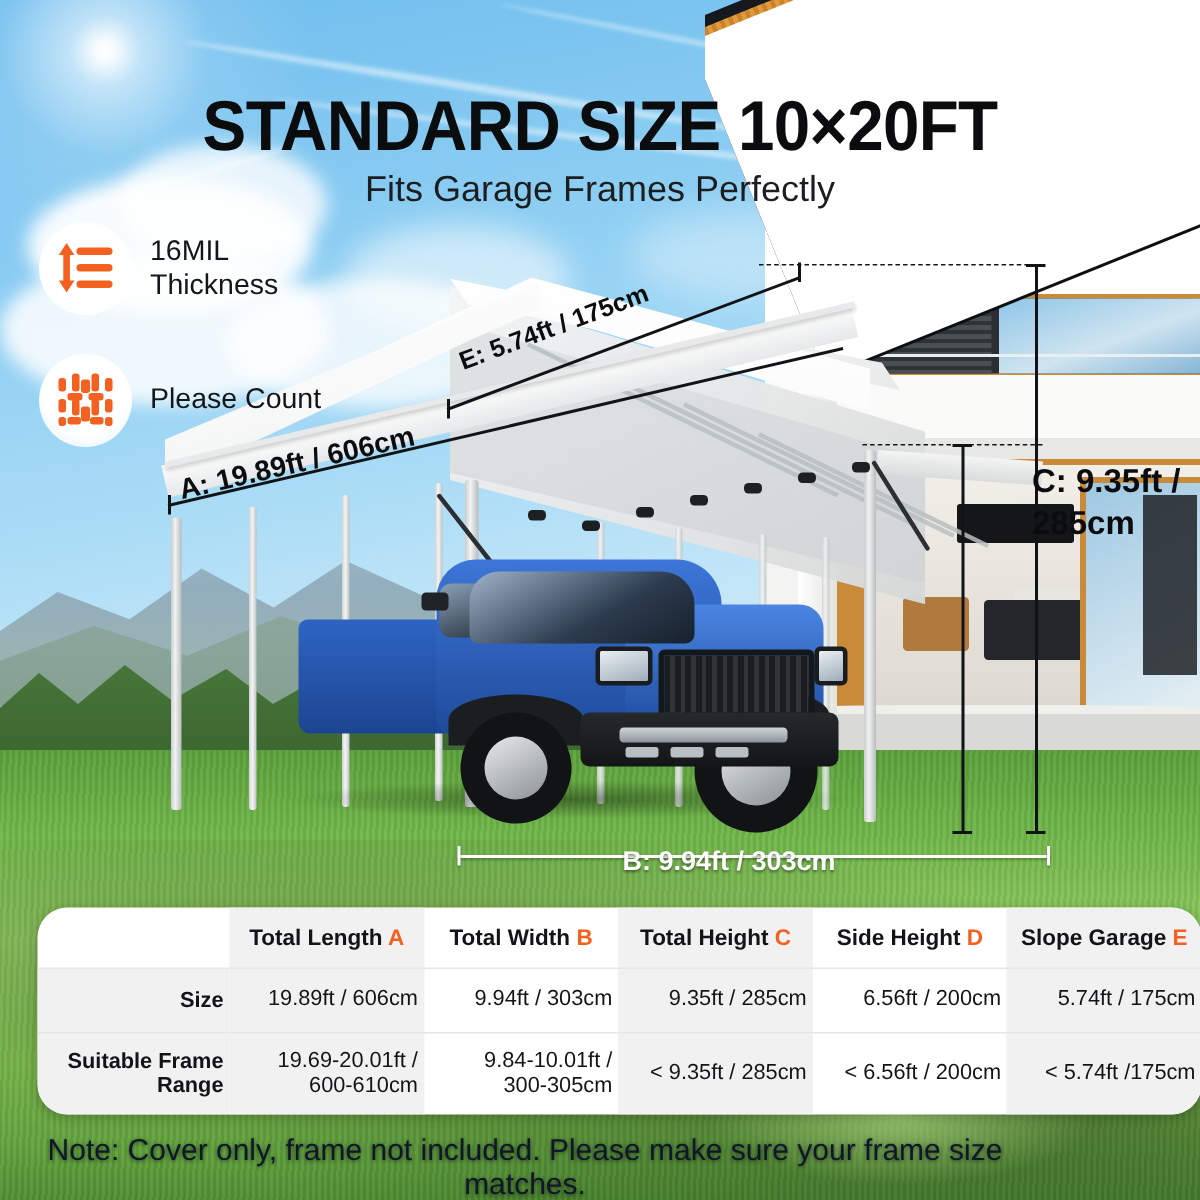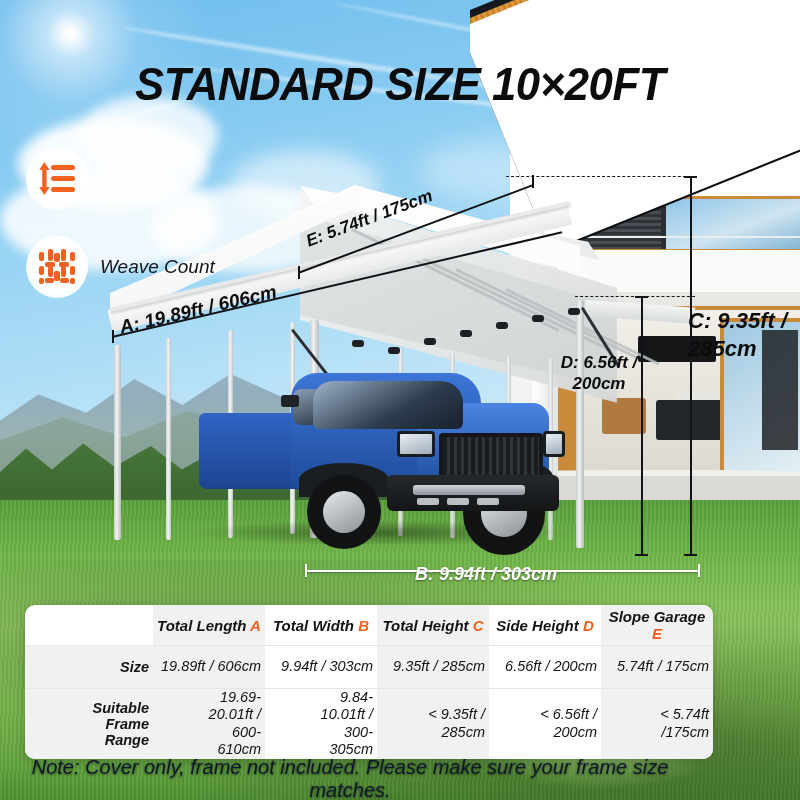--- a/index.html
+++ b/index.html
@@ -1,21 +1,21 @@
 <!DOCTYPE html>
 <html><head>
 <meta charset="utf-8">
 <style>
   html,body{margin:0;padding:0;}
   body{
     width:800px;height:800px;overflow:hidden;
     font-family:"Liberation Sans", sans-serif;
     background:#ffffff;
   }
-  .stage{position:relative;width:800px;height:800px;overflow:hidden;font-style:italic;}
+  .stage{position:relative;width:800px;height:800px;overflow:hidden;}
 
   
   .sky{
     position:absolute;left:0;top:0;width:800px;height:560px;
     background:
       radial-gradient(circle at 70px 34px, rgba(255,255,255,1) 0%, rgba(255,255,255,.95) 6px, rgba(255,255,255,.55) 24px, rgba(255,255,255,.12) 70px, rgba(255,255,255,0) 140px),
       linear-gradient(170deg,#6ebdee 0%, #8ccdf2 28%, #aadcf6 52%, #c9e8f8 72%, #e4f2fb 90%);
   }
   .contrail{position:absolute;background:rgba(255,255,255,.5);filter:blur(1.4px);border-radius:50%;}
   .c1{left:120px;top:58px;width:420px;height:5px;transform:rotate(9deg);}
@@ -223,33 +223,33 @@
   .cap{position:absolute;background:#111316;}
   .cap-h{height:1.6px;width:13px;}
   .dashed-h{position:absolute;height:0;border-top:1.8px dashed #15181b;}
   .wline{position:absolute;background:#ffffff;height:1.6px;box-shadow:0 1px 2px rgba(0,0,0,.35);}
   .wcap{position:absolute;background:#ffffff;width:1.6px;height:13px;box-shadow:0 1px 2px rgba(0,0,0,.35);}
   .slant{position:absolute;background:#111316;height:1.6px;transform-origin:left center;}
   .slant-cap{position:absolute;background:#111316;width:1.6px;height:13px;}
 
   
   .table-wrap{
-    position:absolute;left:25px;top:605px;width:688px;
-    background:#ffffff;border-radius:10px;overflow:hidden;
+    position:absolute;left:25px;top:605px;width:776px;
+    background:#ffffff;border-radius:20px;overflow:hidden;
     box-shadow:0 2px 8px rgba(0,0,0,.22);
   }
   table{border-collapse:collapse;width:100%;table-layout:fixed;}
   th,td{
     text-align:center;vertical-align:middle;
     font-size:14.5px;color:#121417;padding:0 4px;
     border-bottom:1px solid #e6e6e6;
   }
   thead th{height:40px;font-weight:bold;font-size:15px;}
   tbody td{height:42px;text-align:right;}
-  tbody tr:last-child td{border-bottom:none;height:54px;padding-left:47px;}
+  tbody tr:last-child td{border-bottom:none;height:54px;}
   .col-label{width:120px;font-weight:bold;}
   .shade{background:#f1f1f1;}
   .hl{color:#f4601f;font-weight:bold;}
   .cell2{line-height:1.2;}
 
   .note{
     position:absolute;left:0;top:756px;width:700px;text-align:center;
     font-size:20px;color:#0f172a;text-shadow:0 1px 3px rgba(0,0,0,.55);
   }
 </style>
@@ -361,33 +361,38 @@
     <div class="headlight hl-l"></div>
     <div class="headlight hl-r"></div>
     <div class="bumper"></div>
     <div class="bumper-plate"></div>
     <div class="bump-slot" style="left:222px;"></div>
     <div class="bump-slot" style="left:252px;"></div>
     <div class="bump-slot" style="left:282px;"></div>
   </div>
 
   <div class="title">STANDARD SIZE 10×20FT</div>
+  <div class="subtitle">Fits Garage Frames Perfectly</div>
 
   <div class="feature f1">
     <div class="badge-circle">
       <svg width="40" height="34" viewBox="0 0 40 34">
         <g fill="#f4601f">
           <rect x="14" y="3" width="24" height="5" rx="2.5"></rect>
           <rect x="14" y="14" width="24" height="5" rx="2.5"></rect>
           <rect x="14" y="25" width="24" height="5" rx="2.5"></rect>
           <rect x="5.2" y="7" width="4.4" height="19"></rect>
           <polygon points="7.4,0 12.6,8 2.2,8"></polygon>
           <polygon points="7.4,33 12.6,25 2.2,25"></polygon>
         </g>
       </svg>
+    </div>
+    <div class="feature-text">
+      <div>16MIL</div>
+      <div>Thickness</div>
     </div>
   </div>
 
   <div class="feature f2">
     <div class="badge-circle">
       <svg width="40" height="40" viewBox="0 0 40 40">
         <g fill="#f4601f">
           <rect x="2" y="5" width="5" height="9" rx="2"></rect>
           <rect x="2" y="19" width="5" height="9" rx="2"></rect>
           <rect x="2" y="31" width="5" height="6" rx="2"></rect>
@@ -401,21 +406,21 @@
           <rect x="17" y="6" width="6" height="9" rx="2"></rect>
           <rect x="17" y="24" width="6" height="10" rx="2"></rect>
           <rect x="8" y="15" width="10" height="5" rx="2"></rect>
           <rect x="22" y="15" width="10" height="5" rx="2"></rect>
           <rect x="8" y="31" width="9" height="5" rx="2"></rect>
           <rect x="23" y="31" width="9" height="5" rx="2"></rect>
         </g>
       </svg>
     </div>
     <div class="feature-text">
-      <div>Weave Count</div>
+      <div>Please Count</div>
     </div>
   </div>
 
   <div class="slant" style="left:112px;top:336px;width:462px;transform:rotate(-13.1deg);"></div>
   <div class="slant-cap" style="left:112px;top:330px;"></div>
 
   <div class="slant" style="left:298px;top:272px;width:250px;transform:rotate(-20.5deg);"></div>
   <div class="slant-cap" style="left:298px;top:266px;"></div>
   <div class="slant-cap" style="left:532px;top:175px;"></div>
 
@@ -432,24 +437,20 @@
 
   <div class="wline" style="left:305px;top:570px;width:395px;"></div>
   <div class="wcap" style="left:305px;top:564px;"></div>
   <div class="wcap" style="left:698px;top:564px;"></div>
 
   <div class="dim-label lab-a">A: 19.89ft / 606cm</div>
   <div class="dim-label lab-e">E: 5.74ft / 175cm</div>
   <div class="dim-label lab-c">
     <div>C: 9.35ft /</div>
     <div>285cm</div>
-  </div>
-  <div class="dim-label lab-d">
-    <div>D: 6.56ft /</div>
-    <div>200cm</div>
   </div>
   <div class="dim-label lab-b">B: 9.94ft / 303cm</div>
 
   <div class="table-wrap">
     <table>
       <thead>
         <tr>
           <th class="col-label"></th>
           <th class="shade"><span>Total Length </span><span class="hl">A</span></th>
           <th><span>Total Width </span><span class="hl">B</span></th>

